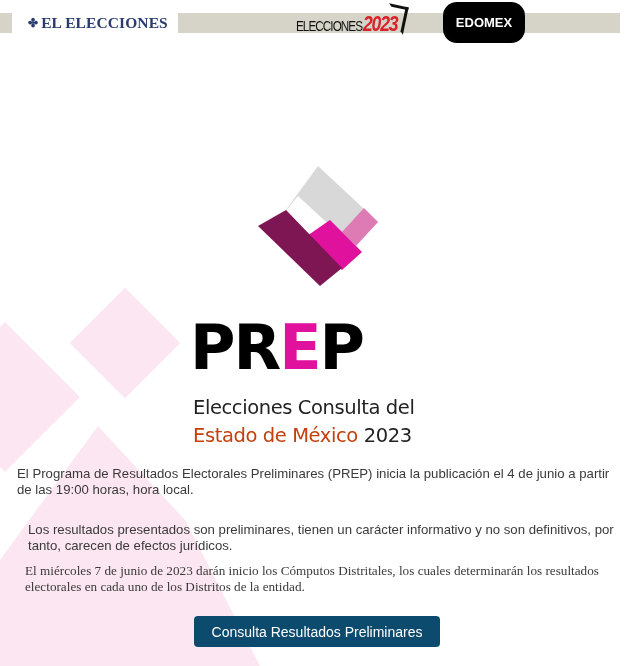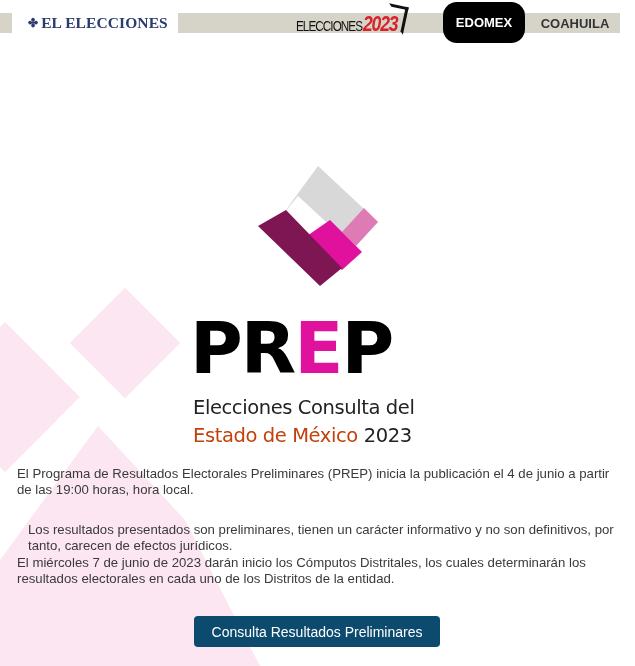--- a/index.html
+++ b/index.html
@@ -17,21 +17,21 @@
   .hdr-bar { position: absolute; left: 178px; top: 13px; width: 442px; height: 20px; background: #d6d4c8; }
   .elecciones { position: absolute; left: 296px; top: 6px; height: 30px; display: flex; align-items: flex-end; }
   .elecciones .word { font-family: "Liberation Sans Narrow", "Liberation Sans", sans-serif; font-size: 15px; color: #111; letter-spacing: -1.2px; transform: scaleX(0.78); transform-origin: left bottom; margin-right: -18px; line-height: 20px; }
   .elecciones .year { font-weight: bold; font-style: italic; color: #d9222a; font-size: 22px; letter-spacing: -1.5px; line-height: 24px; transform: scaleX(0.8); transform-origin: left bottom; position: relative; }
   .pill-edomex { position: absolute; left: 443px; top: 2px; width: 82px; height: 41px; background: #000; border-radius: 14px;
     color: #fff; font-weight: bold; font-size: 13px; display: flex; align-items: center; justify-content: center; cursor: pointer; }
   .nav-coahuila { position: absolute; left: 530px; top: 13px; width: 90px; height: 20px; color: #333; font-weight: bold; font-size: 13px;
     display: flex; align-items: center; justify-content: center; cursor: pointer; }
   .prep-logo { position: absolute; left: 250px; top: 160px; width: 140px; height: 130px; z-index: 1; }
   .prep-title { position: absolute; left: 190px; top: 300px; width: 260px; text-align: left; z-index: 1;
-    font-family: "DejaVu Sans", sans-serif; font-size: 72px; font-weight: bold; color: #000; letter-spacing: -2px; line-height: 96px; }
+    font-family: "DejaVu Sans", sans-serif; font-size: 62px; font-weight: bold; color: #000; letter-spacing: -2px; line-height: 96px; }
   .prep-title .e { color: #e0119d; }
   .subtitle { position: absolute; left: 193px; z-index: 1; font-family: "DejaVu Sans", sans-serif; font-size: 19.5px; color: #222; letter-spacing: -0.4px; white-space: nowrap; }
   .sub1 { top: 396px; }
   .sub2 { top: 424px; }
   .sub2 .mag { color: #c2410c; }
   .para { position: absolute; left: 17px; width: 605px; z-index: 1; font-size: 13.2px; line-height: 16px; color: #3a3a3a; }
   .p1 { top: 466px; }
   .p2 { top: 511px; }
   .p3 { top: 555px; }
   .cta { position: absolute; left: 194px; top: 616px; width: 246px; height: 31px; background: #0c4a6e; border-radius: 4px; z-index: 1;
@@ -53,36 +53,35 @@
     <span class="eagle">✤</span>
     <span>EL ELECCIONES</span>
   </div>
   <div class="hdr-bar"></div>
   <div class="elecciones">
     <span class="word">ELECCIONES</span>
     <span class="year">2023</span>
   </div>
   <div class="box" style="position:absolute; left:386px; top:5px; width:20px; height:28px; border:3px solid #111; transform:rotate(12deg); box-sizing:border-box; border-left-color:transparent; border-bottom-color:transparent;"></div>
   <div class="pill-edomex">EDOMEX</div>
-  <div class="nav-coahuila">COAHUILA</div>
 </div>
 
 <svg class="prep-logo" viewBox="0 0 140 130">
 
   <polygon points="68,6 128,62 100,84 48,36 30,58" fill="#d8d8d8"></polygon>
 
   <polygon points="114,48 128,62 106,86 92,72" fill="#de7bb5"></polygon>
 
   <polygon points="80,60 112,92 92,110 62,82 54,78" fill="#e0119d"></polygon>
 
   <polygon points="8,66 36,50 92,108 70,126" fill="#7f1654"></polygon>
 </svg>
 
 <div class="prep-title"><span>PR</span><span class="e">E</span><span>P</span></div>
 
 <div class="subtitle sub1">Elecciones Consulta del</div>
 <div class="subtitle sub2"><span class="mag">Estado de México</span> <span>2023</span></div>
 
 <p class="para p1" style="margin:0;">El Programa de Resultados Electorales Preliminares (PREP) inicia la publicación el 4 de junio a partir de las 19:00 horas, hora local.</p>
 <p class="para p2" style="margin:11px;">Los resultados presentados son preliminares, tienen un carácter informativo y no son definitivos, por tanto, carecen de efectos jurídicos.</p>
-<p class="para p3" style="margin:0;">El miércoles 7 de junio de 2023 darán inicio los Cómputos Distritales, los cuales determinarán los resultados electorales en cada uno de los Distritos de la entidad.</p>
+<p class="para p3" style="margin:8px;font-family:Liberation Serif, serif;">El miércoles 7 de junio de 2023 darán inicio los Cómputos Distritales, los cuales determinarán los resultados electorales en cada uno de los Distritos de la entidad.</p>
 
 <div class="cta">Consulta Resultados Preliminares</div>
 
 </body></html>

